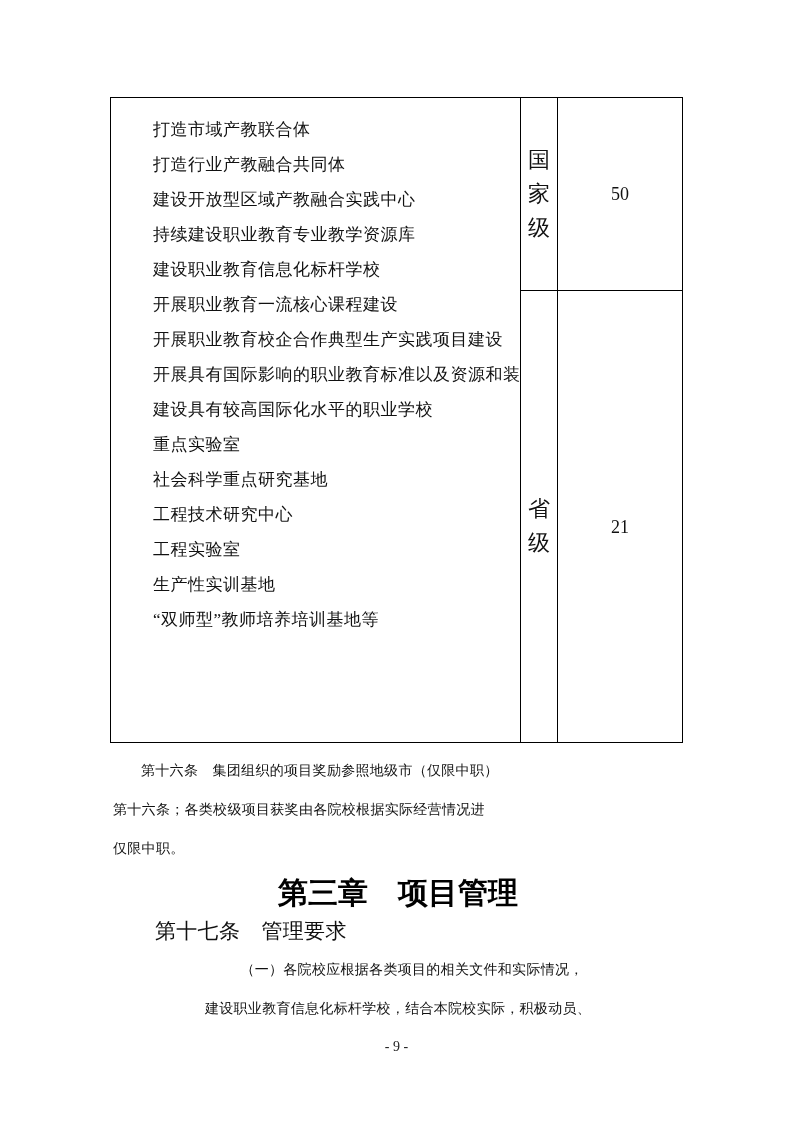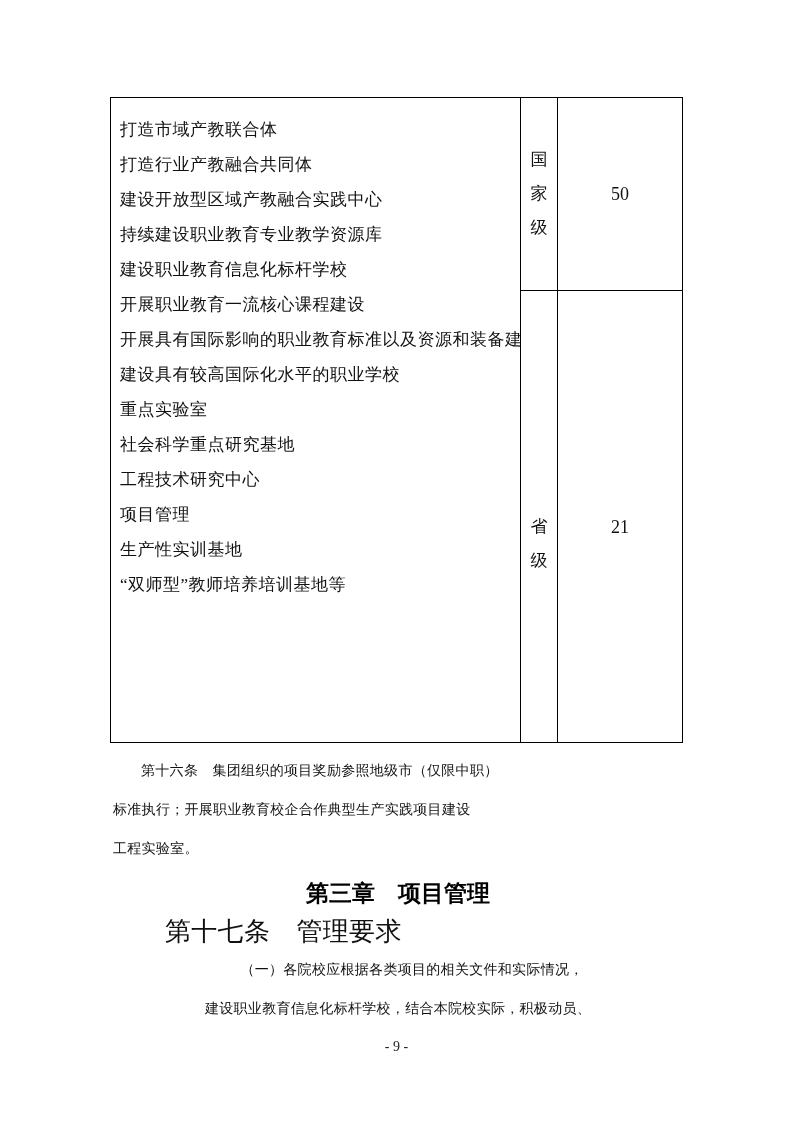--- a/index.html
+++ b/index.html
@@ -33,20 +33,21 @@
     width: 410px; height: 644px;
     box-sizing: border-box;
     padding: 14px 6px 0 9px;
     overflow: hidden;
   }
   .item {
     font-size: 17px;
     line-height: 35px;
     white-space: nowrap;
     letter-spacing: 0.5px;
+    margin-left: 33px;
   }
   .vline {
     position: absolute;
     top: 0;
     width: 1px;
     height: 644px;
     background: #000;
   }
   .vline-1 { left: 409px; }
   .vline-2 { left: 446px; }
@@ -60,26 +61,26 @@
   }
   .cell {
     position: absolute;
     display: flex;
     align-items: center;
     justify-content: center;
     box-sizing: border-box;
   }
   .level-cell-national  { left: 410px; top: 0;     width: 36px;  height: 192px; }
   .amount-cell-national { left: 447px; top: 0;     width: 124px; height: 192px; text-align: right; }
-  .level-cell-provincial  { left: 410px; top: 210px; width: 36px;  height: 451px; padding-top: 22px; font-family: Liberation Mono, monospace; }
+  .level-cell-provincial  { left: 410px; top: 191px; width: 36px;  height: 451px; padding-top: 22px; }
   .amount-cell-provincial { left: 447px; top: 193px; width: 124px; height: 451px; padding-top: 22px; }
   .vtext {
     display: inline-block;
     width: 1.05em;
-    font-size: 17px;
+    font-size: 22px;
     line-height: 34px;
     word-break: break-all;
     text-align: center;
   }
   .amount {
     font-size: 18px;
   }
 
   
   .para {
@@ -100,27 +101,27 @@
 
   .chapter {
     position: absolute;
     left: 113px;
     top: 880px;
     width: 570px;
     margin: 0;
     text-align: center;
     font-family: "Liberation Sans", "DejaVu Sans", sans-serif;
     font-weight: bold;
-    font-size: 23px;
+    font-size: 30px;
     line-height: 26px;
     color: #000;
   }
   .p17 {
     top: 912px;
-    font-size: 26px;
+    font-size: 21px;
     line-height: 39px;
   }
 
   .footer {
     position: absolute;
     left: 0;
     top: 1038px;
     width: 793px;
     text-align: center;
     font-size: 14px;
@@ -134,26 +135,27 @@
 <div class="page">
 
   <div class="doc-table">
     <div class="items-cell">
       <div class="item">打造市域产教联合体</div>
       <div class="item">打造行业产教融合共同体</div>
       <div class="item">建设开放型区域产教融合实践中心</div>
       <div class="item">持续建设职业教育专业教学资源库</div>
       <div class="item">建设职业教育信息化标杆学校</div>
       <div class="item">开展职业教育一流核心课程建设</div>
+      <div class="item">开展职业教育校企合作典型生产实践项目建设</div>
       <div class="item">开展具有国际影响的职业教育标准以及资源和装备建设</div>
       <div class="item">建设具有较高国际化水平的职业学校</div>
       <div class="item">重点实验室</div>
       <div class="item">社会科学重点研究基地</div>
       <div class="item">工程技术研究中心</div>
-      <div class="item">项目管理</div>
+      <div class="item">工程实验室</div>
       <div class="item">生产性实训基地</div>
       <div class="item">“双师型”教师培养培训基地等</div>
     </div>
 
     <div class="vline vline-1"></div>
     <div class="vline vline-2"></div>
     <div class="hline"></div>
 
     <div class="cell level-cell-national">
       <span class="vtext">国家级</span>
@@ -164,22 +166,22 @@
     <div class="cell level-cell-provincial">
       <span class="vtext">省级</span>
     </div>
     <div class="cell amount-cell-provincial">
       <span class="amount">21</span>
     </div>
   </div>
 
   <div class="para p16">
     <div class="bline indent">第十六条　集团组织的项目奖励参照地级市（仅限中职）</div>
-    <div class="bline">标准执行；开展职业教育校企合作典型生产实践项目建设</div>
-    <div class="bline">工程实验室。</div>
+    <div class="bline">第十六条；各类校级项目获奖由各院校根据实际经营情况进</div>
+    <div class="bline">仅限中职。</div>
   </div>
 
   <h2 class="chapter">第三章　项目管理</h2>
 
   <div class="para p17 bline indent">第十七条　管理要求</div>
 
   <div class="para pone">
     <div class="bline indent">（一）各院校应根据各类项目的相关文件和实际情况，</div>
     <div class="bline">建设职业教育信息化标杆学校，结合本院校实际，积极动员、</div>
   </div>

